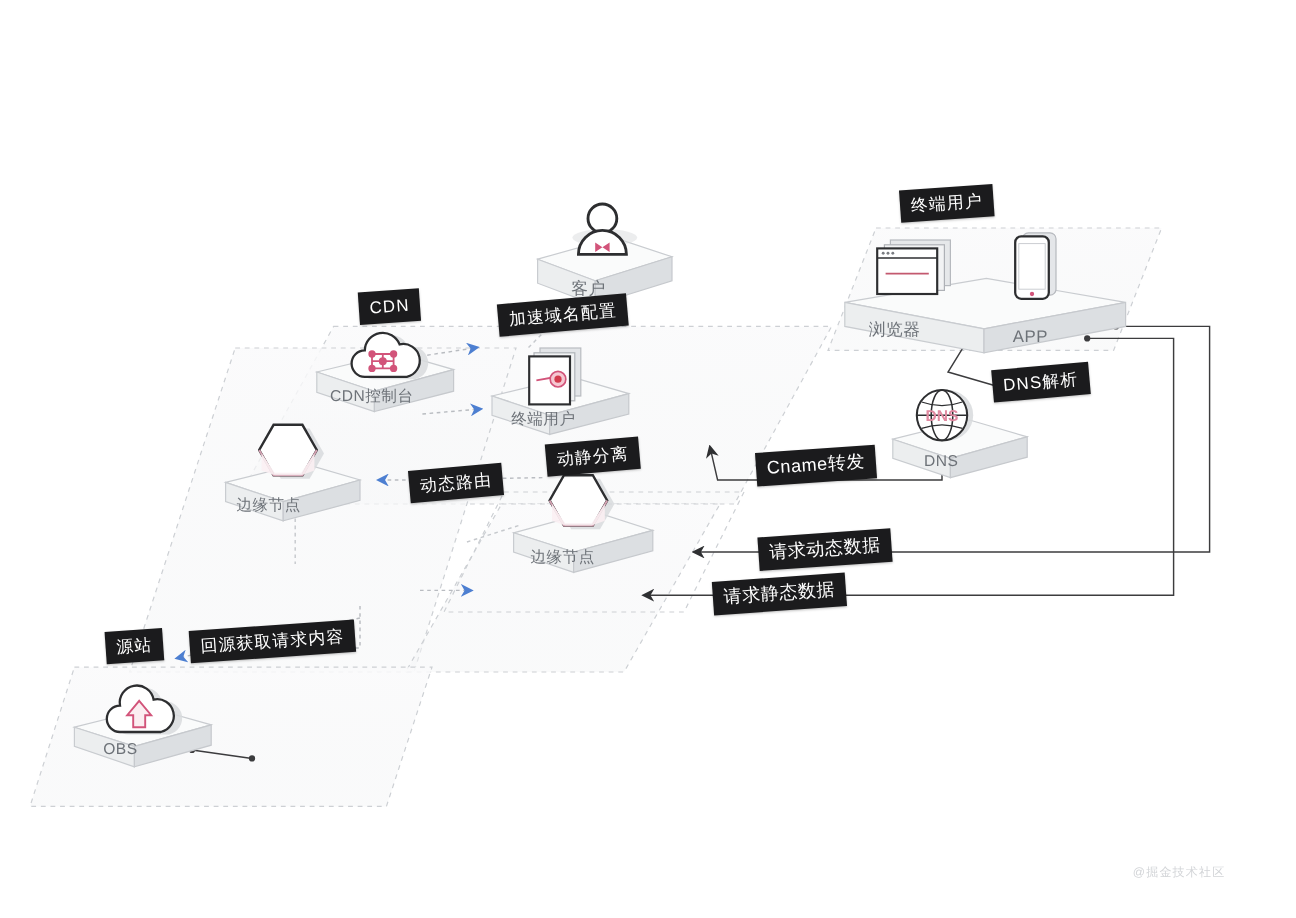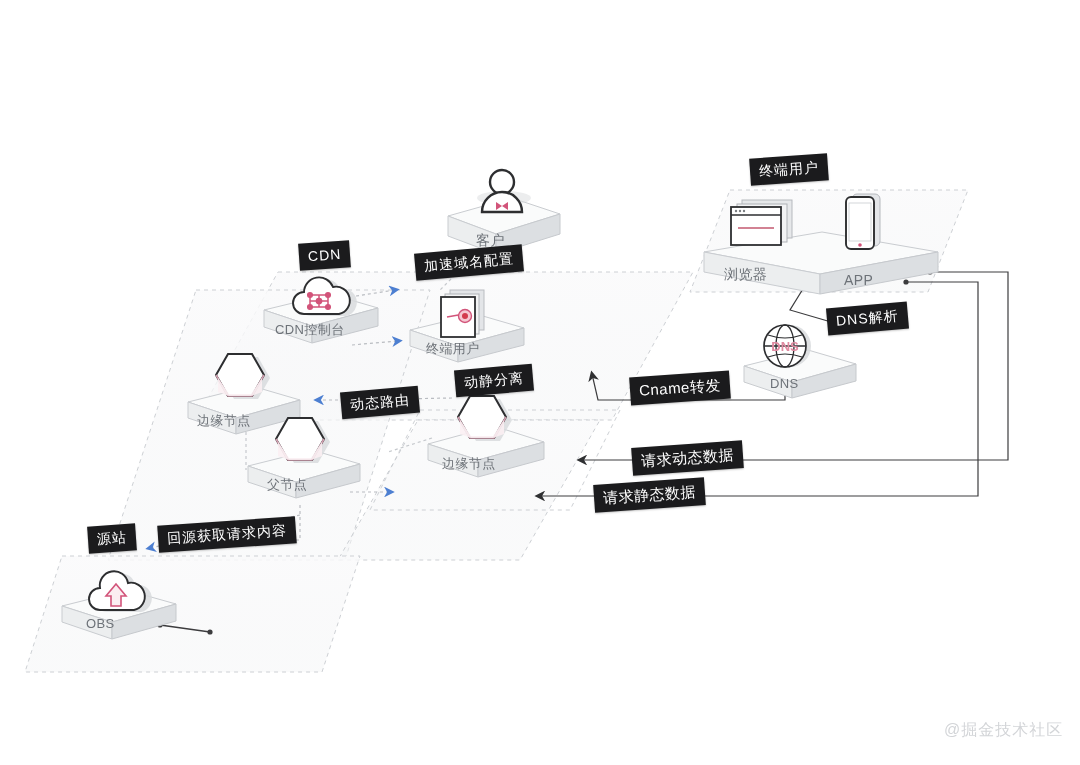--- a/index.html
+++ b/index.html
@@ -28,21 +28,21 @@
   .tag{
     position:absolute;background:#1b1b1d;color:#ffffff;
     font-size:14px;line-height:1;white-space:nowrap;
     padding:6px 9px 7px 9px;
     letter-spacing:1px;
     box-shadow:0 1px 2px rgba(0,0,0,.22);
   }
   .tag.lat{ font-size:15px; letter-spacing:.5px; }
 
   .watermark{
-    position:absolute;color:#d3d5d8;font-size:16px;white-space:nowrap;
+    position:absolute;color:#d3d5d8;font-size:10px;white-space:nowrap;
     letter-spacing:1px;
   }
 </style>
 </head>
 <body>
 
 <div id="stage">
 
   <svg class="layer" id="svg-planes">
     <defs>
@@ -177,34 +177,20 @@
       </svg>
       <svg class="glyph" width="66" height="62" style="left:30px;top:-24px;">
         <polygon points="20,6 44,6 56,27 44,48 20,48 8,27" fill="#d8dadd" transform="translate(6,3)" opacity=".85"></polygon>
         <polygon points="20,6 44,6 56,27 44,48 20,48 8,27" fill="#ffffff" stroke="#2d2e30" stroke-width="2"></polygon>
         <path d="M8,27 L20,48 L44,48 L56,27" fill="none" stroke="#d2a0b0" stroke-width="1.6"></path>
         <path d="M10,30 L21,46 L43,46 L54,30 L54,44 L43,48 L21,48 L10,44 z" fill="#fbf0f3" opacity=".9"></path>
       </svg>
       <div class="ped-label" style="left:19px;top:40px;">边缘节点</div>
     </div>
 
-    <div class="node" style="left:238px;top:436px;width:126px;height:76px;">
-      <svg width="126" height="76" style="position:absolute;left:0;top:0;overflow:visible;">
-        <polygon points="10,30 74,14 122,28 58,46" fill="#fafbfb" stroke="#c9ccd0" stroke-width="1"></polygon>
-        <polygon points="10,30 58,46 58,62 10,46" fill="#eceeef" stroke="#c9ccd0" stroke-width="1"></polygon>
-        <polygon points="58,46 122,28 122,45 58,62" fill="#dcdfe2" stroke="#c6c9cd" stroke-width="1"></polygon>
-      </svg>
-      <svg class="glyph" width="66" height="62" style="left:30px;top:-24px;">
-        <polygon points="20,6 44,6 56,27 44,48 20,48 8,27" fill="#d8dadd" transform="translate(6,3)" opacity=".85"></polygon>
-        <polygon points="20,6 44,6 56,27 44,48 20,48 8,27" fill="#ffffff" stroke="#2d2e30" stroke-width="2"></polygon>
-        <path d="M8,27 L20,48 L44,48 L56,27" fill="none" stroke="#d2a0b0" stroke-width="1.6"></path>
-        <path d="M10,30 L21,46 L43,46 L54,30 L54,44 L43,48 L21,48 L10,44 z" fill="#fbf0f3" opacity=".9"></path>
-      </svg>
-      <div class="ped-label" style="left:29px;top:40px;">父节点</div>
-    </div>
 
     <div class="node" style="left:418px;top:412px;width:128px;height:78px;">
       <svg width="128" height="78" style="position:absolute;left:0;top:0;overflow:visible;">
         <polygon points="10,32 76,14 126,30 60,48" fill="#fafbfb" stroke="#c9ccd0" stroke-width="1"></polygon>
         <polygon points="10,32 60,48 60,65 10,48" fill="#eceeef" stroke="#c9ccd0" stroke-width="1"></polygon>
         <polygon points="60,48 126,30 126,47 60,65" fill="#dcdfe2" stroke="#c6c9cd" stroke-width="1"></polygon>
       </svg>
       <svg class="glyph" width="66" height="62" style="left:32px;top:-22px;">
         <polygon points="20,6 44,6 56,27 44,48 20,48 8,27" fill="#d8dadd" transform="translate(6,3)" opacity=".85"></polygon>
         <polygon points="20,6 44,6 56,27 44,48 20,48 8,27" fill="#ffffff" stroke="#2d2e30" stroke-width="2"></polygon>

